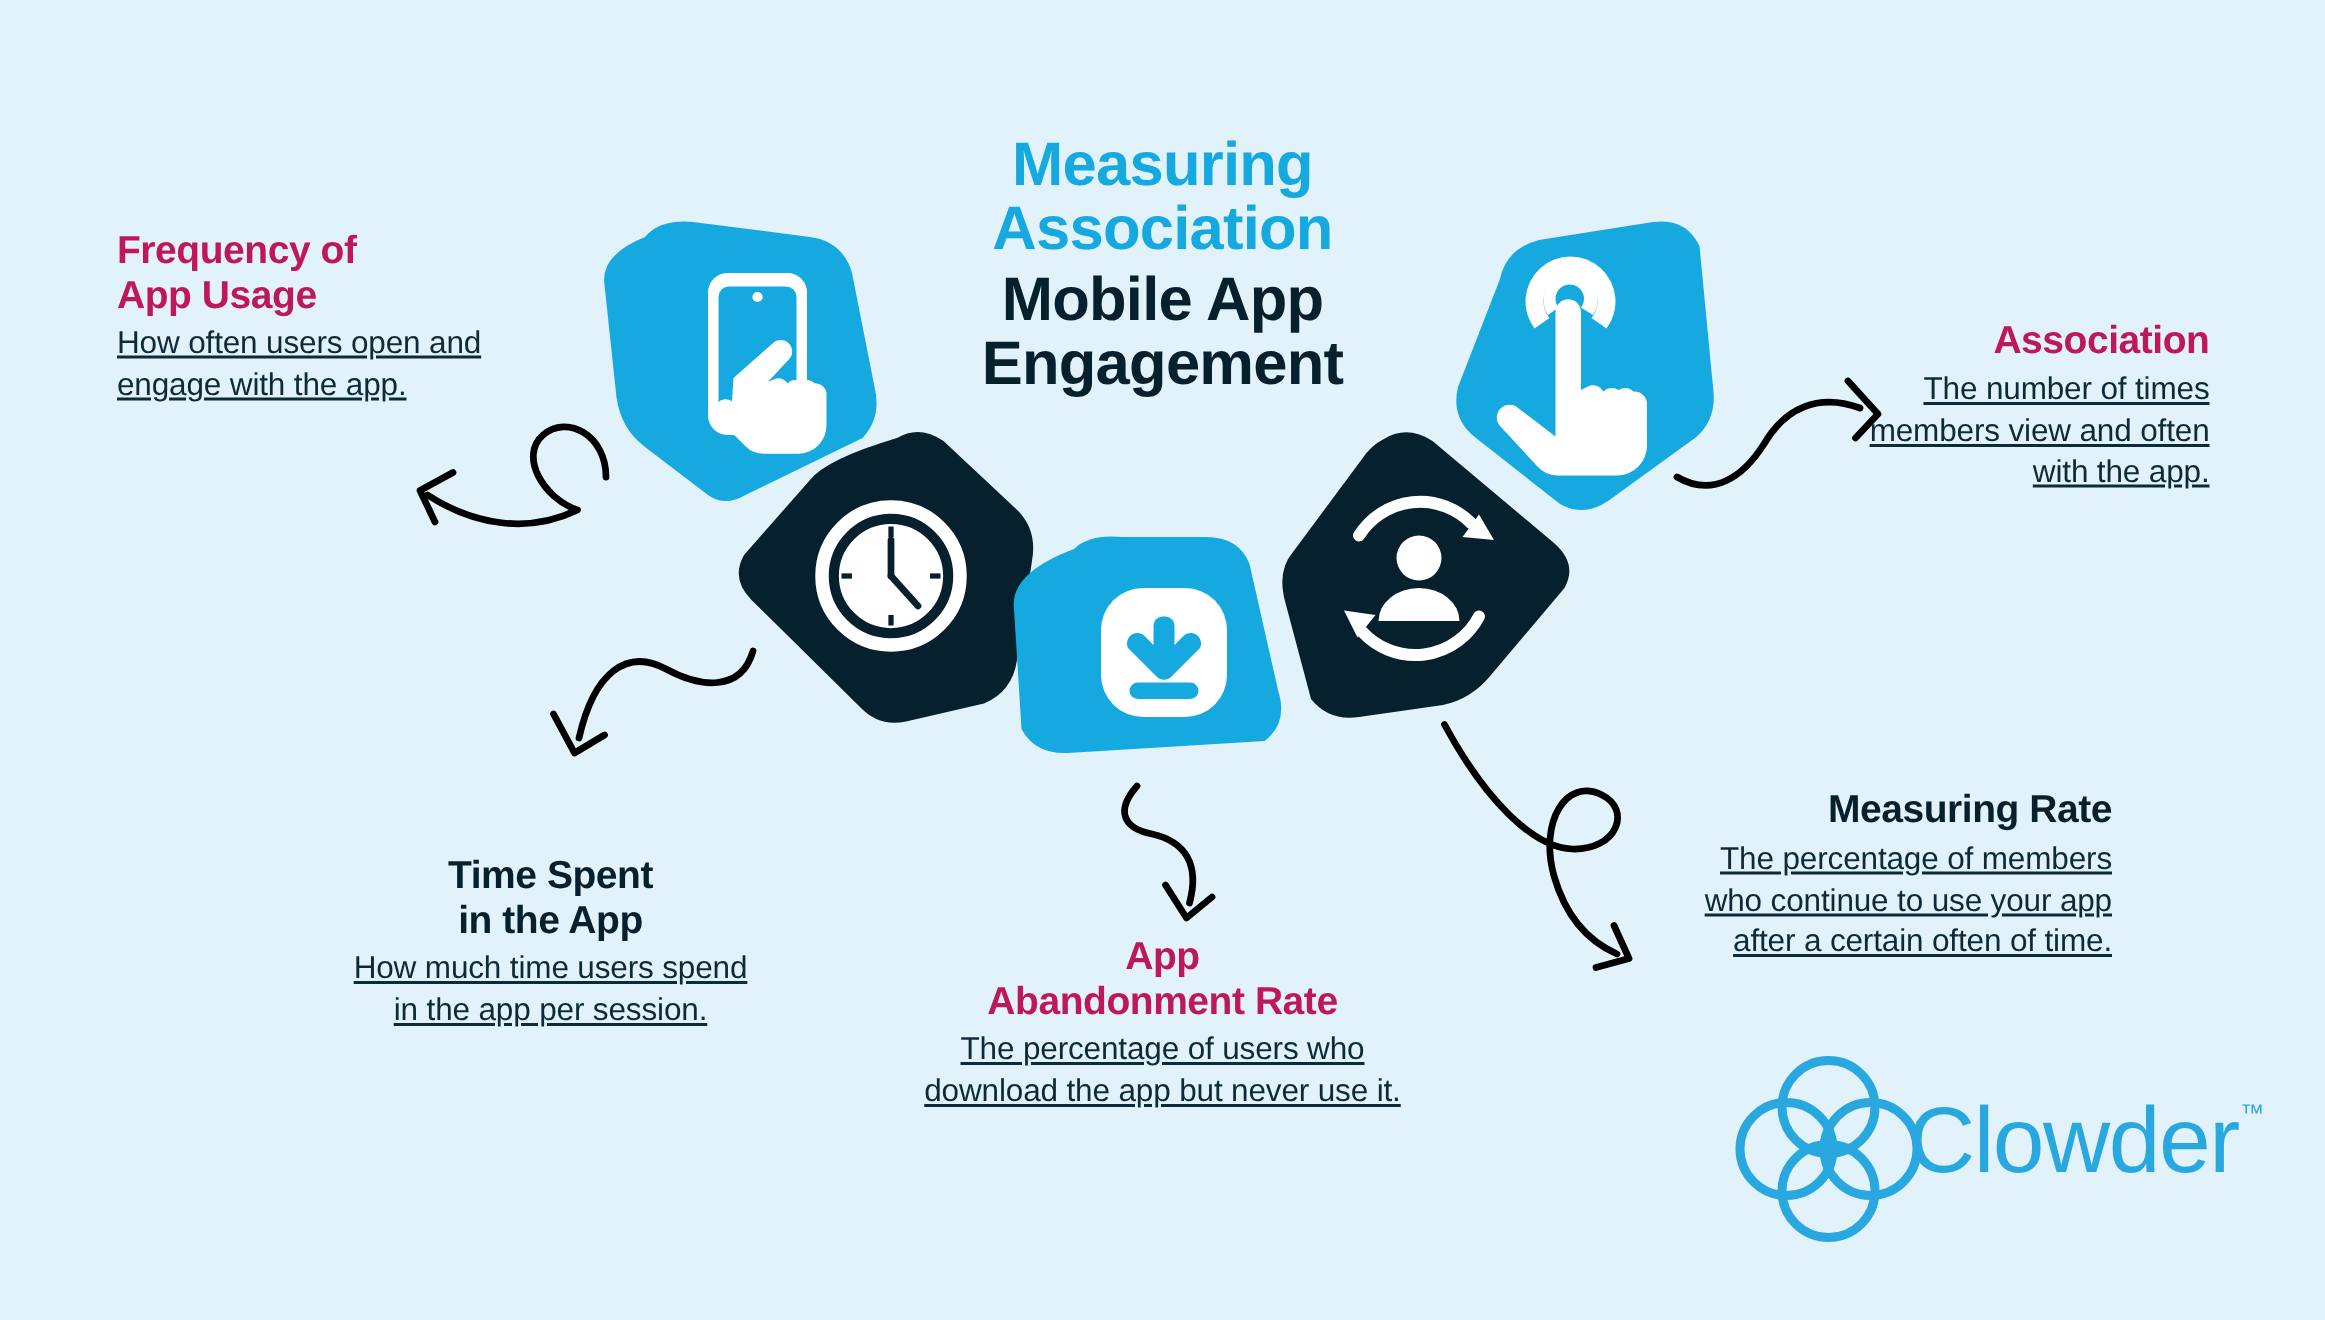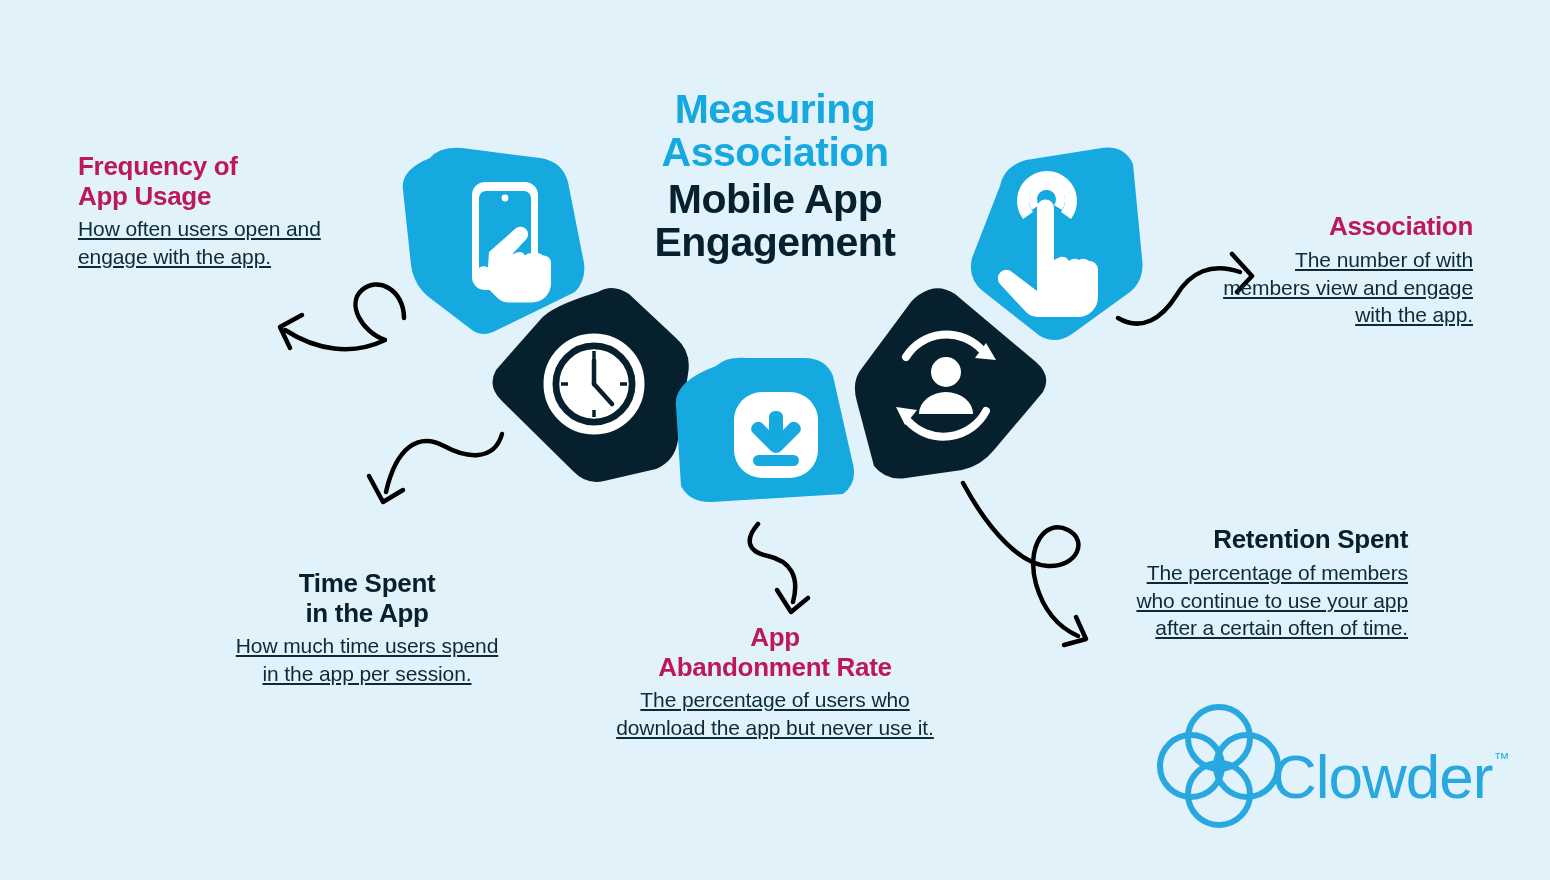--- a/index.html
+++ b/index.html
@@ -241,46 +241,46 @@
       <span>Frequency of</span><br>
       <span>App Usage</span>
     </div>
     <p class="card-body">How often users open and engage with the app.</p>
   </div>
 
   <div id="block-interactions" class="abs ta-right">
     <div class="card-heading h-cyan">
       <span>Association</span>
     </div>
-    <p class="card-body">The number of with members view and engage with the app.</p>
+    <p class="card-body">The number of times members view and often with the app.</p>
   </div>
 
   <div id="block-timespent" class="abs ta-center">
     <div class="card-heading h-dark">
       <span>Time Spent</span><br>
       <span>in the App</span>
     </div>
     <p class="card-body">How much time users spend in the app per session.</p>
   </div>
 
   <div id="block-abandonment" class="abs ta-center">
     <div class="card-heading h-cyan">
       <span>App</span><br>
       <span>Abandonment Rate</span>
     </div>
     <p class="card-body">The percentage of users who download the app but never use it.</p>
   </div>
 
   <div id="block-retention" class="abs ta-right">
     <div class="card-heading h-dark">
-      <span>Retention Spent</span>
+      <span>Measuring Rate</span>
     </div>
     <p class="card-body">The percentage of members who continue to use your app after a certain often of time.</p>
   </div>
 
   <div id="logo" class="abs">
-    <div style="position:absolute; left:94px; top:20px; display:flex; align-items:flex-start;">
+    <div style="position:absolute; left:94px; top:4px; display:flex; align-items:flex-start;">
       <span style="font-size:62px; color:#29a8e0; font-weight:400; letter-spacing:-1px; line-height:1;">Clowder</span>
       <span style="font-size:16px; color:#29a8e0; margin-top:4px; margin-left:1px;">™</span>
     </div>
   </div>
 
 </div>
 
 </body></html>

